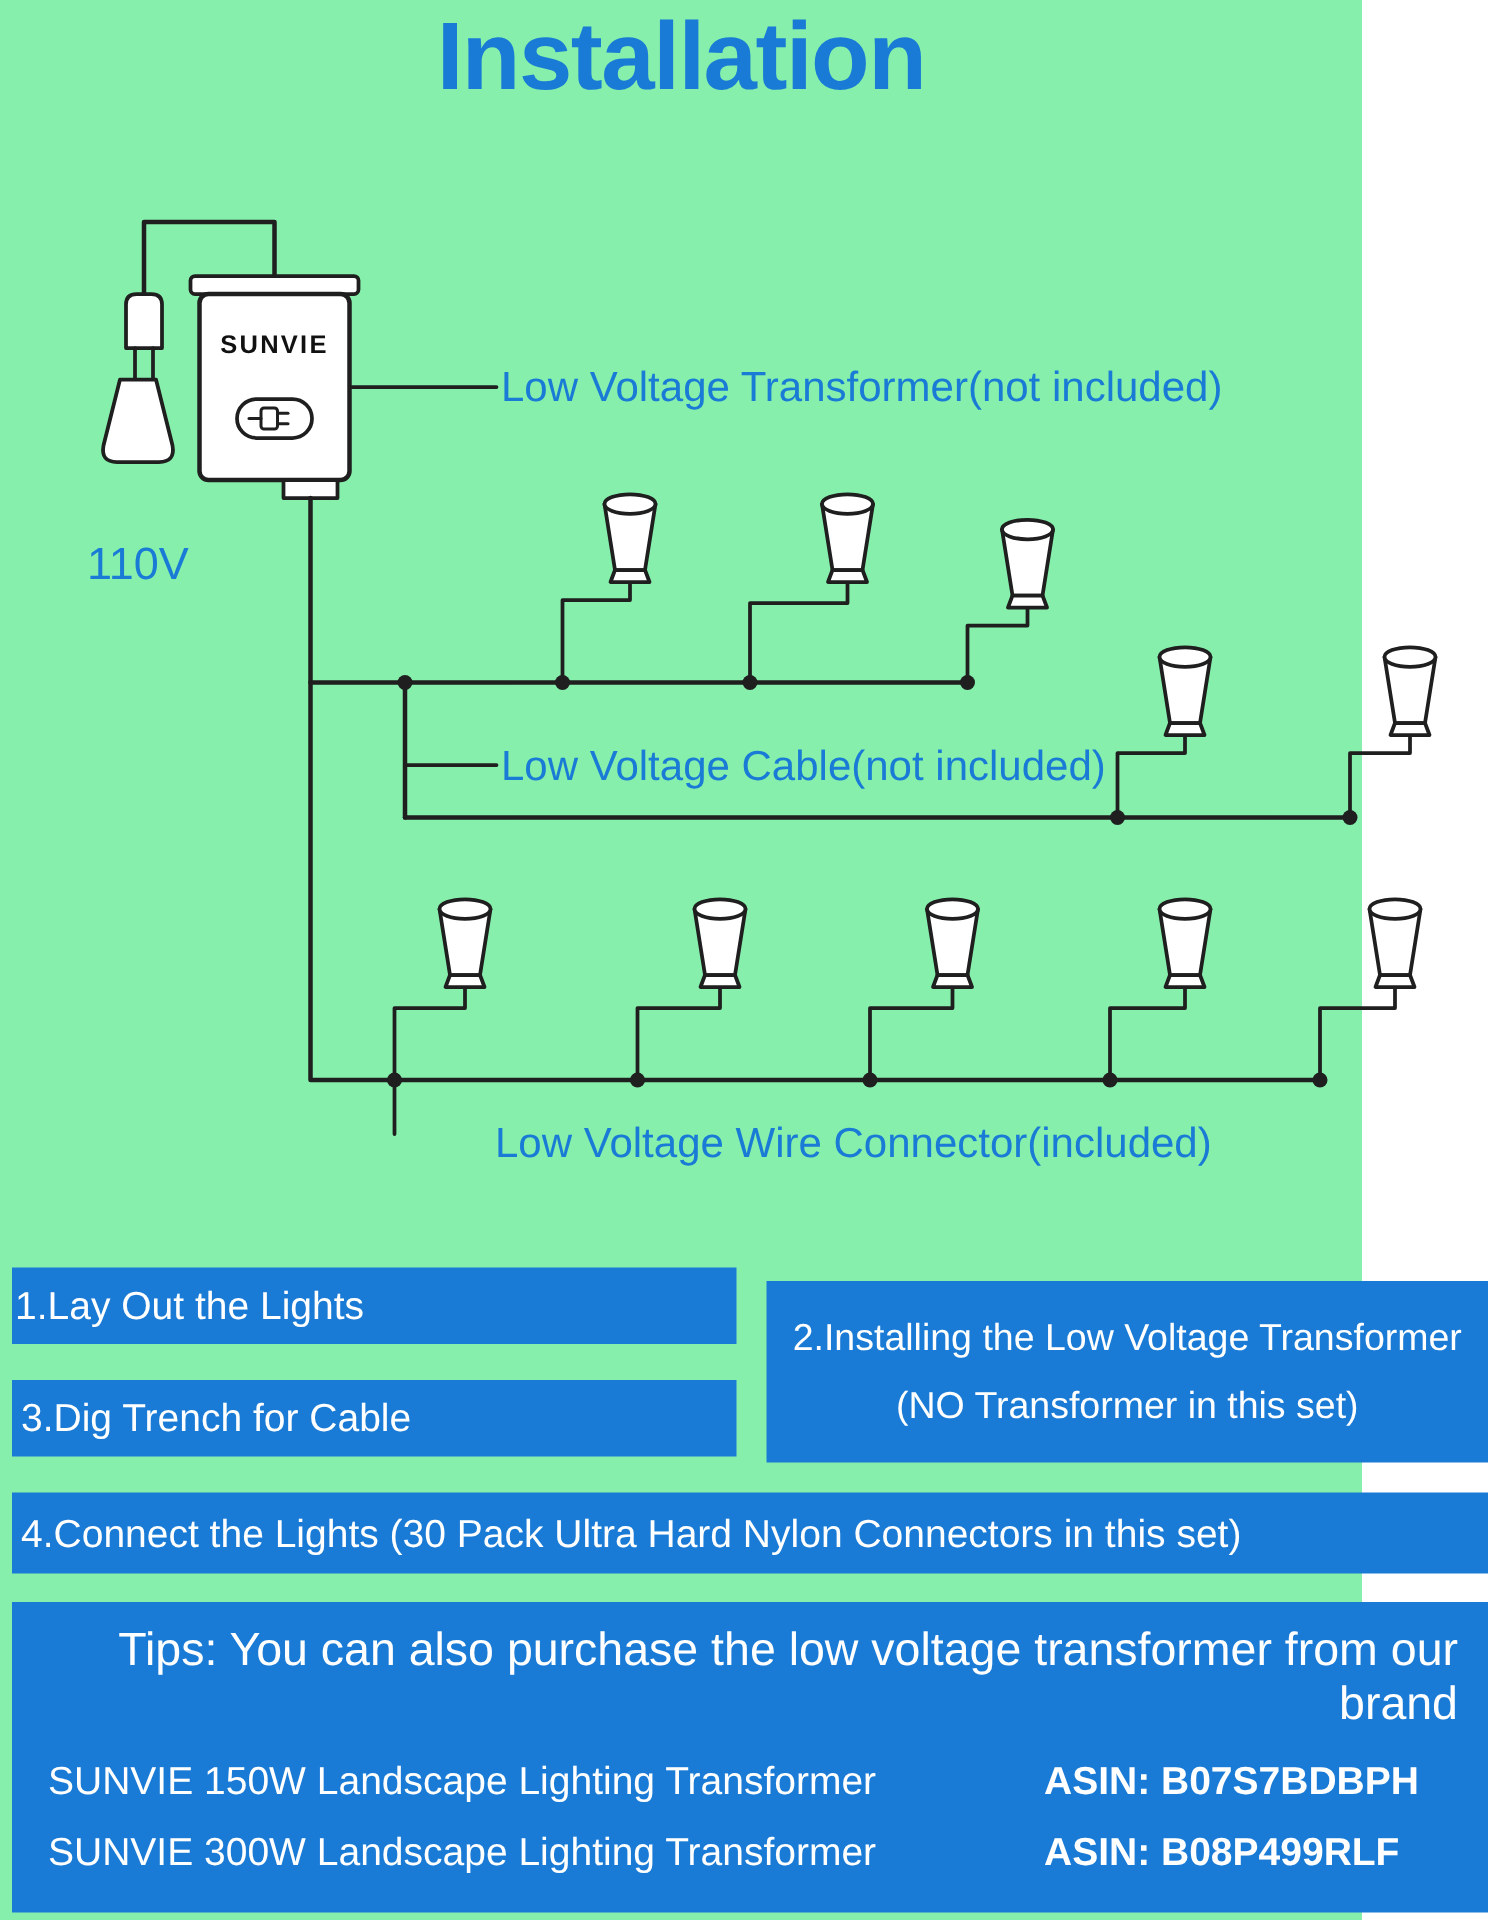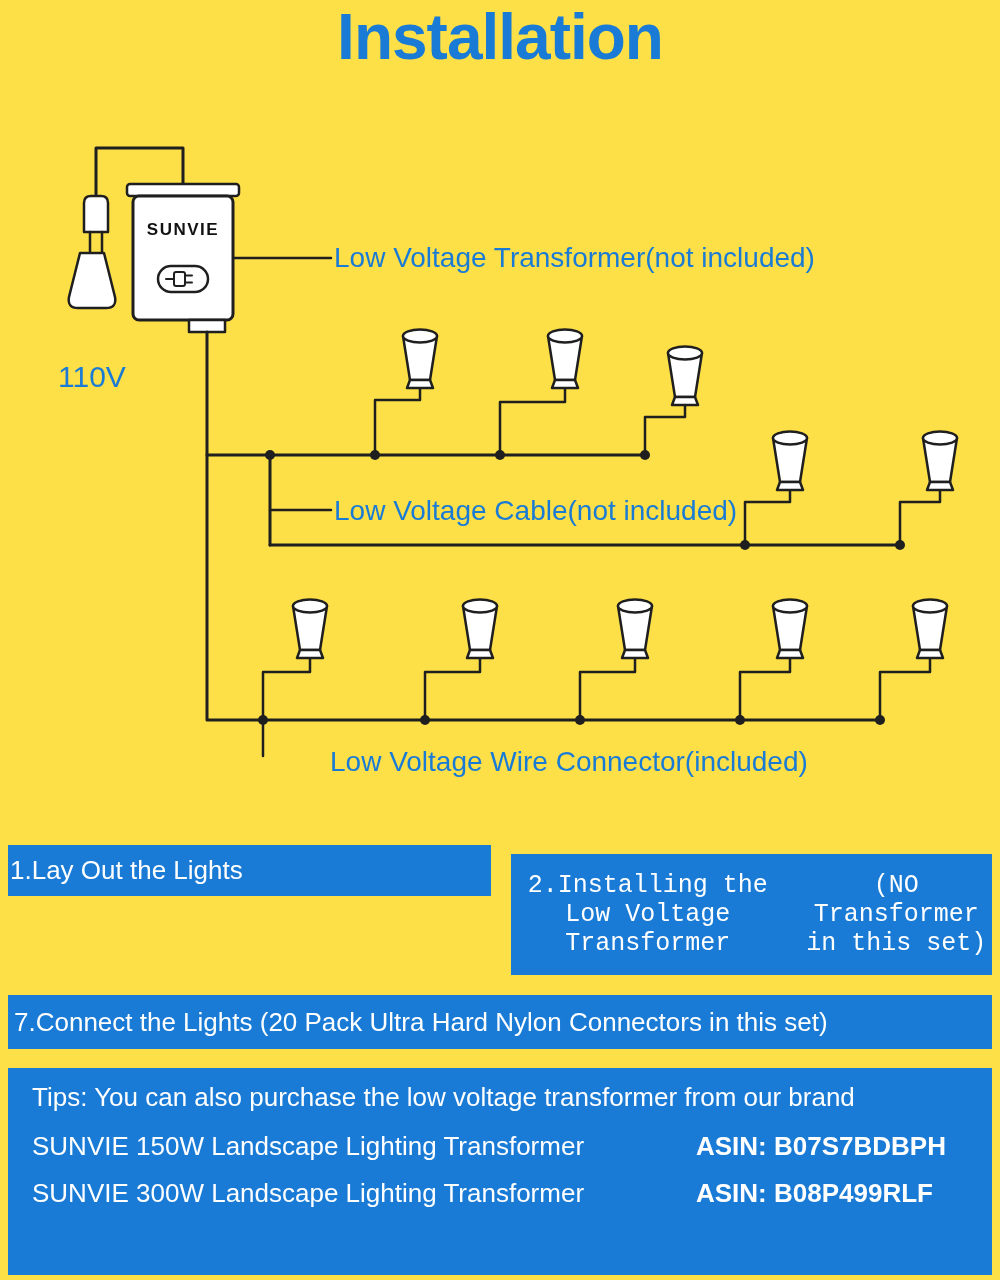--- a/index.html
+++ b/index.html
@@ -2,21 +2,21 @@
 <html style="--accent: #1a7bd6;"><head>
 <meta charset="utf-8">
 <style>
   :root { --accent: #1a7bd6; --ink: #1f1f1f; }
   * { box-sizing: border-box; }
   html, body { margin: 0; padding: 0; background: #fff; }
   body {
     width: 1000px; height: 1280px; position: relative; overflow: hidden;
     font-family: "Liberation Sans", sans-serif;
   }
-  .page { position: relative; width: 1000px; height: 1280px; background: #fde047; }
+  .page { position: relative; width: 908px; height: 1280px; background: #86efac; }
 
   .title {
     position: absolute; top: 0; left: 0; width: 100%; margin: 0;
     text-align: center; font-size: 64px; font-weight: bold;
     color: var(--accent); letter-spacing: -1px;
   }
 
   .diagram { position: absolute; top: 0; left: 0; }
 
   .brand-text {
@@ -29,31 +29,31 @@
     white-space: nowrap; line-height: 34px;
   }
 
   .step-bar {
     position: absolute; background: var(--accent); color: #fff;
     font-size: 26px;
   }
   .step1 { left: 8px;   top: 845px; width: 483px; height: 51px; line-height: 51px; padding-left: 2px; }
   .step2 {
     left: 511px; top: 854px; width: 481px; height: 121px;
-    display: flex; flex-direction: row; align-items: center; justify-content: center;
-    gap: 16px; text-align: center; font-size: 25px; font-family: Liberation Mono, monospace;
+    display: flex; flex-direction: column; align-items: center; justify-content: center;
+    gap: 16px; text-align: center; font-size: 25px;
   }
   .step3 { left: 8px;   top: 920px; width: 483px; height: 51px; line-height: 51px; padding-left: 6px; }
   .step4 { left: 8px;   top: 995px; width: 984px; height: 54px; line-height: 54px; padding-left: 6px; }
 
   .tips {
     position: absolute; left: 8px; top: 1068px; width: 984px; height: 207px;
     background: var(--accent); color: #fff; padding: 14px 20px 0 24px;
   }
-  .tips-heading { text-align: left; font-size: 26px; margin-bottom: 18px; }
+  .tips-heading { text-align: right; font-size: 31px; margin-bottom: 18px; }
   .tips-row { display: flex; margin-top: 16px; font-size: 26px; align-items: flex-end; }
   .tips-name { flex: 1; }
   .tips-asin { width: 276px; font-weight: bold; }
 </style>
 </head>
 <body>
 
 <div class="page">
 
   <h1 class="title">Installation</h1>
@@ -153,22 +153,23 @@
   <div class="diagram-label" style="left:334px; top:494px;">Low Voltage Cable(not included)</div>
   <div class="diagram-label" style="left:330px; top:745px;">Low Voltage Wire Connector(included)</div>
 
   <div class="step-bar step1">1.Lay Out the Lights</div>
 
   <div class="step-bar step2">
     <div>2.Installing the Low Voltage Transformer</div>
     <div>(NO Transformer in this set)</div>
   </div>
 
+  <div class="step-bar step3">3.Dig Trench for Cable</div>
 
-  <div class="step-bar step4">7.Connect the Lights (20 Pack Ultra Hard Nylon Connectors in this set)</div>
+  <div class="step-bar step4">4.Connect the Lights (30 Pack Ultra Hard Nylon Connectors in this set)</div>
 
   <div class="tips">
     <div class="tips-heading">Tips: You can also purchase the low voltage transformer from our brand</div>
     <div class="tips-row">
       <span class="tips-name">SUNVIE 150W Landscape Lighting Transformer</span>
       <span class="tips-asin">ASIN: B07S7BDBPH</span>
     </div>
     <div class="tips-row">
       <span class="tips-name">SUNVIE 300W Landscape Lighting Transformer</span>
       <span class="tips-asin">ASIN: B08P499RLF</span>

